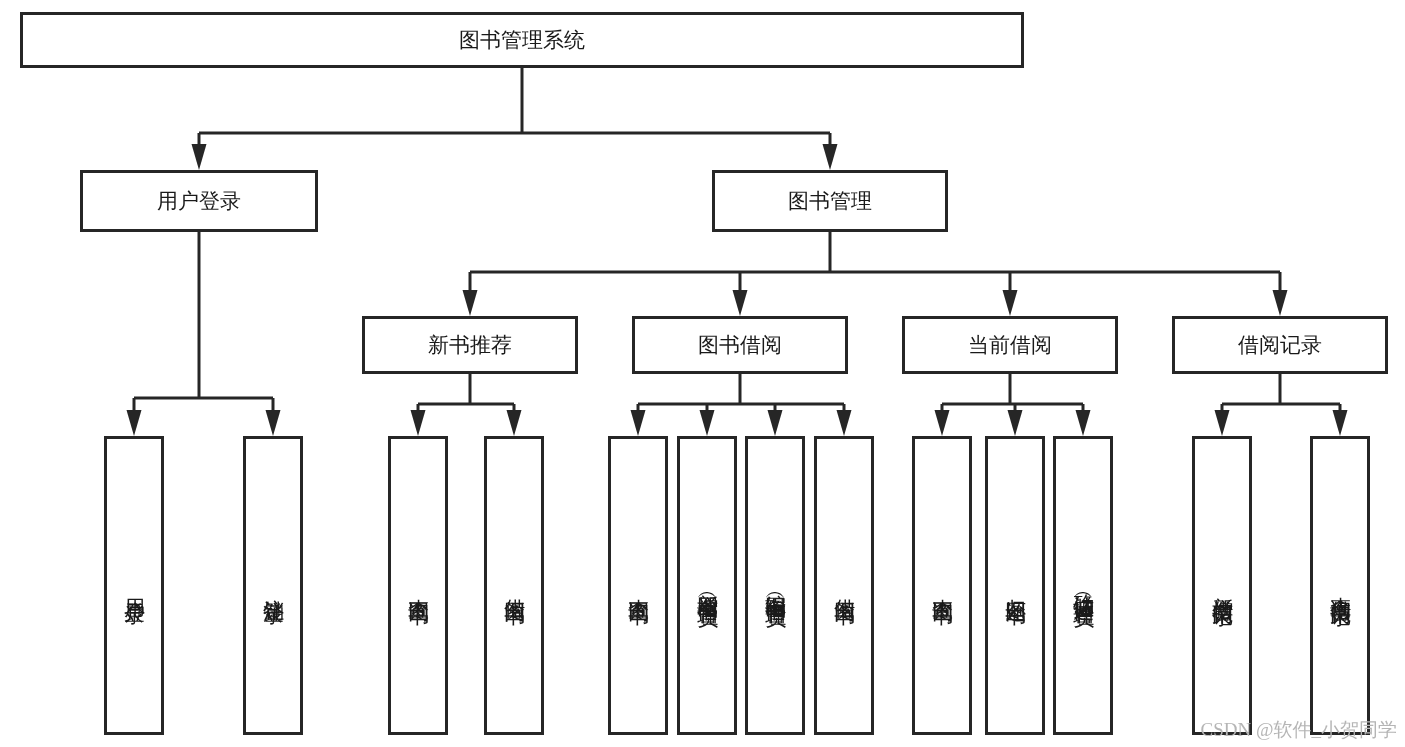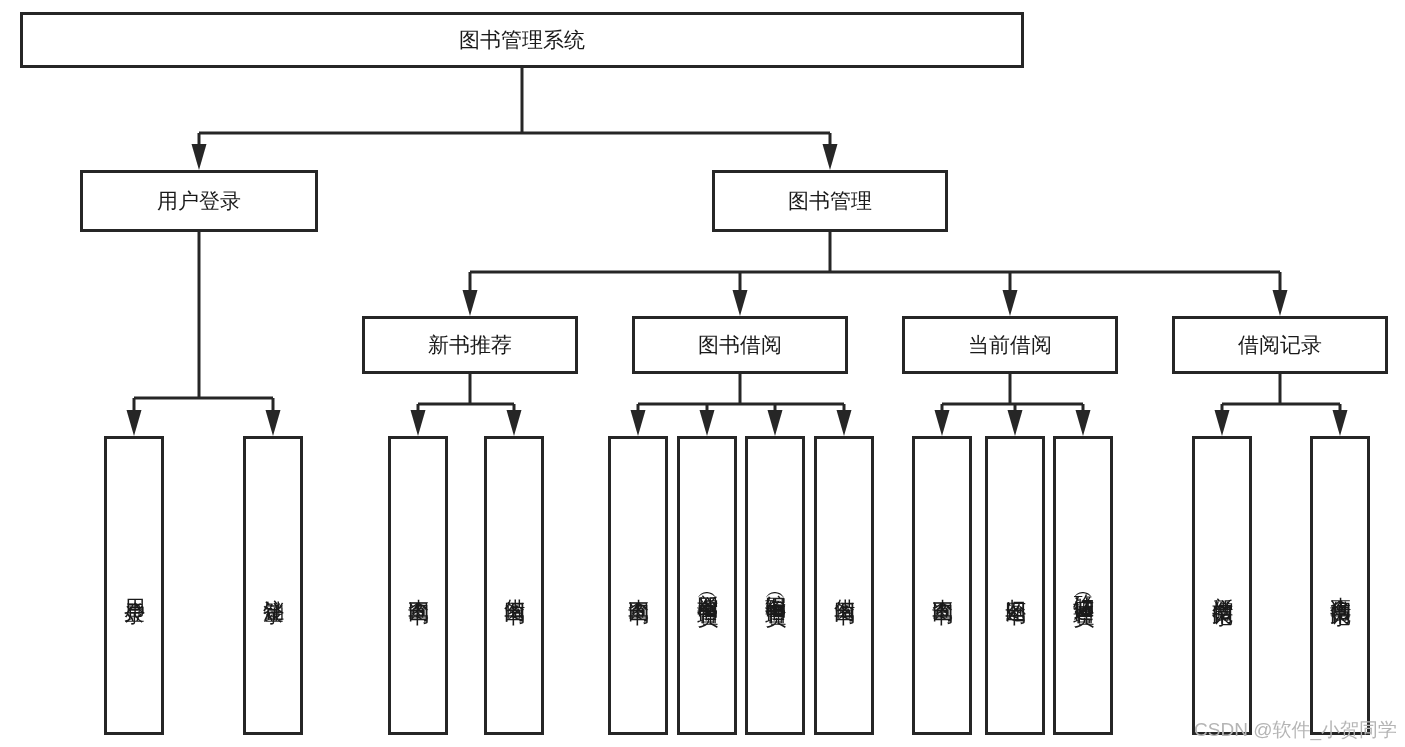--- a/index.html
+++ b/index.html
@@ -60,21 +60,21 @@
     display: flex;
     align-items: center;
     justify-content: center;
     text-align: center;
     pointer-events: none;
   }
   .watermark {
     position: absolute;
     right: 8px;
     bottom: 4px;
-    font-family: Liberation Sans, sans-serif;
+    font-family: Liberation Serif, serif;
     font-size: 19px;
     color: #b5b5b5;
     white-space: nowrap;
     text-align: center;
   }
 </style>
 </head>
 <body>
 
 <div id="diagram-root">

